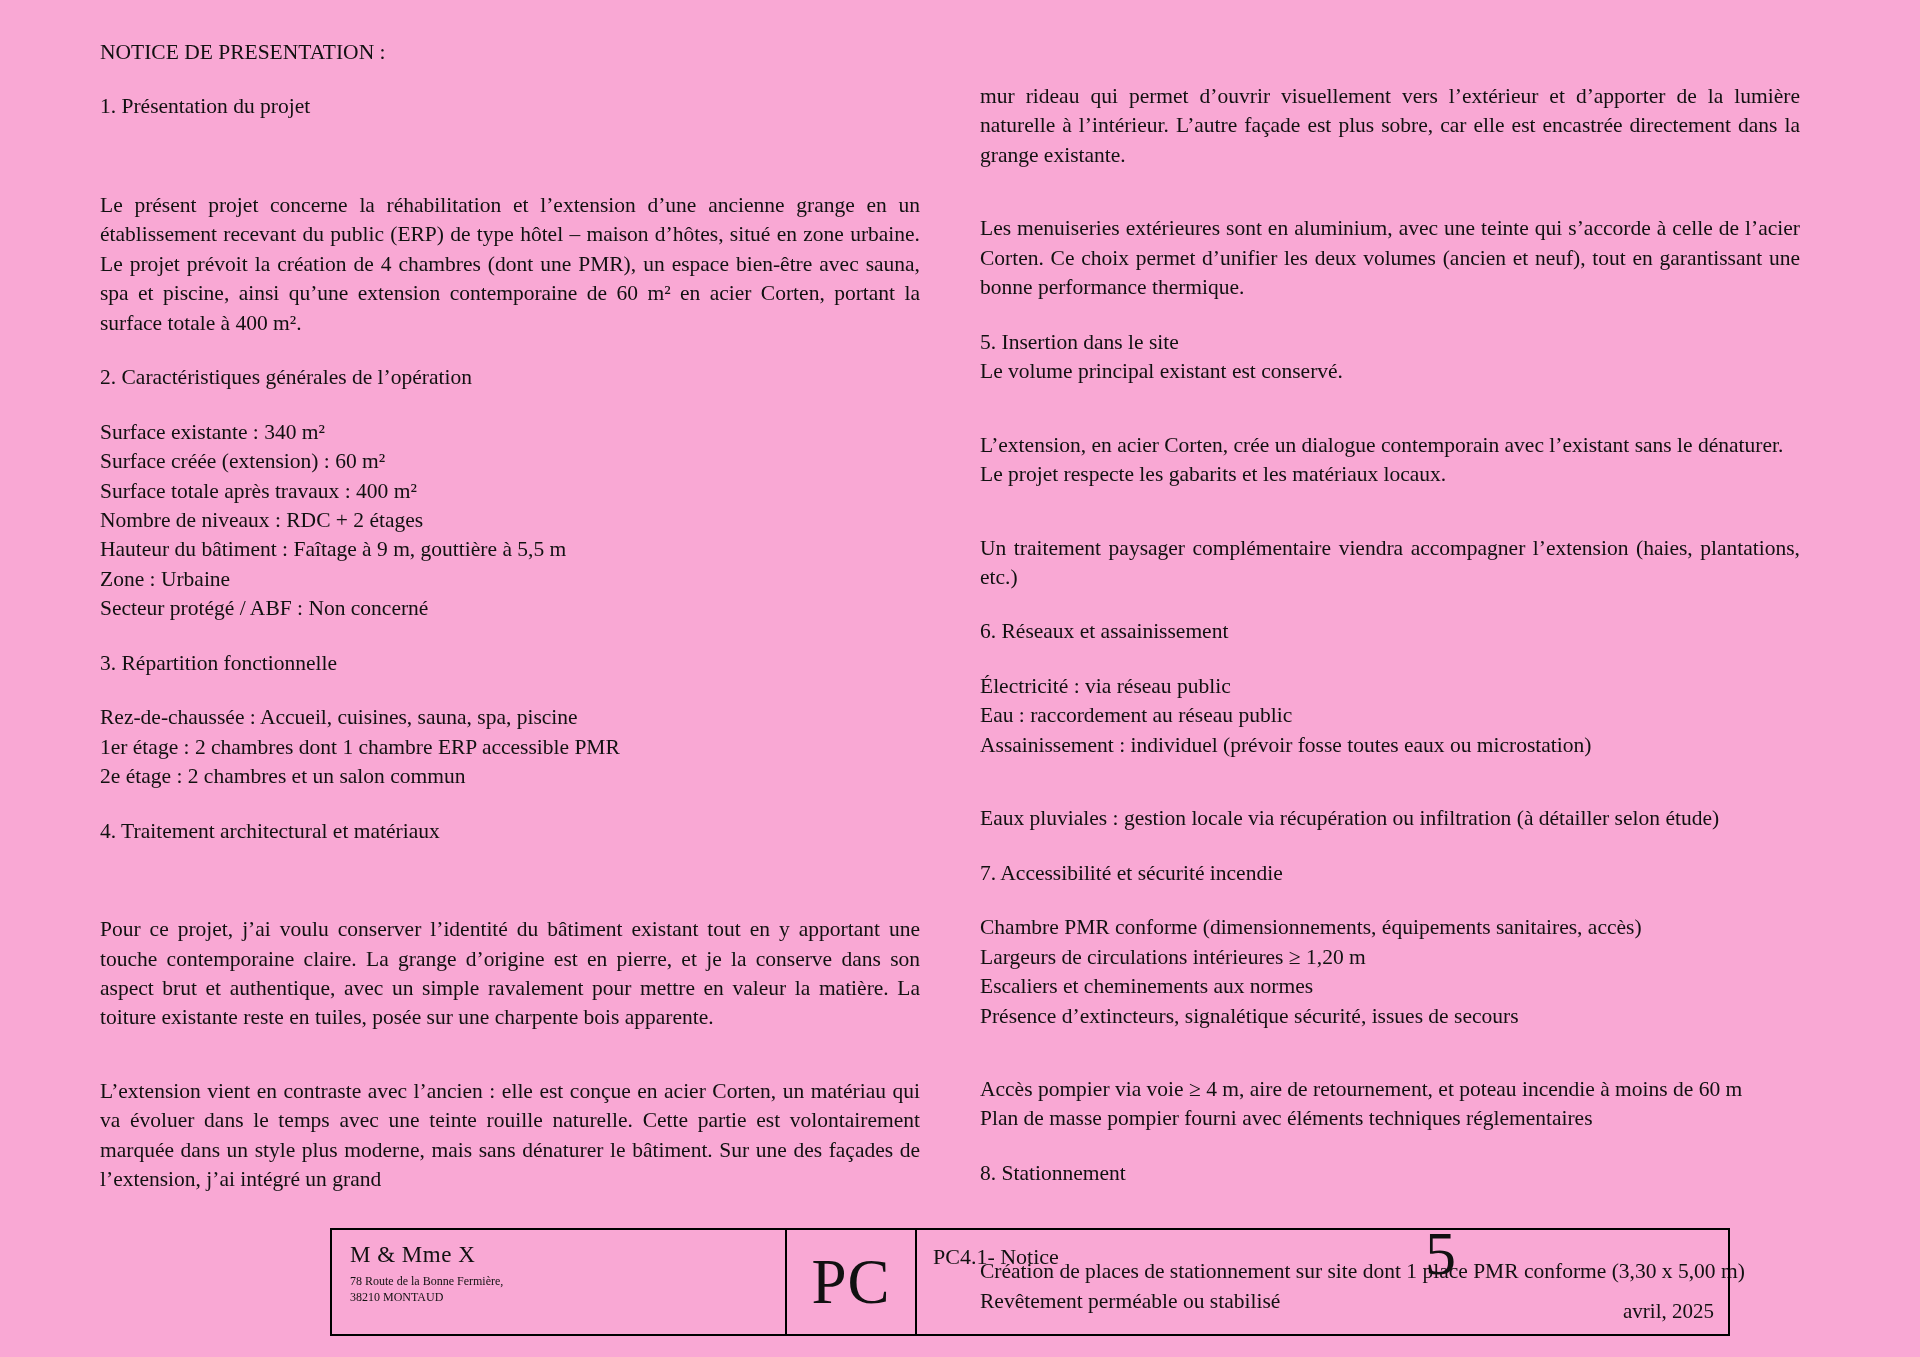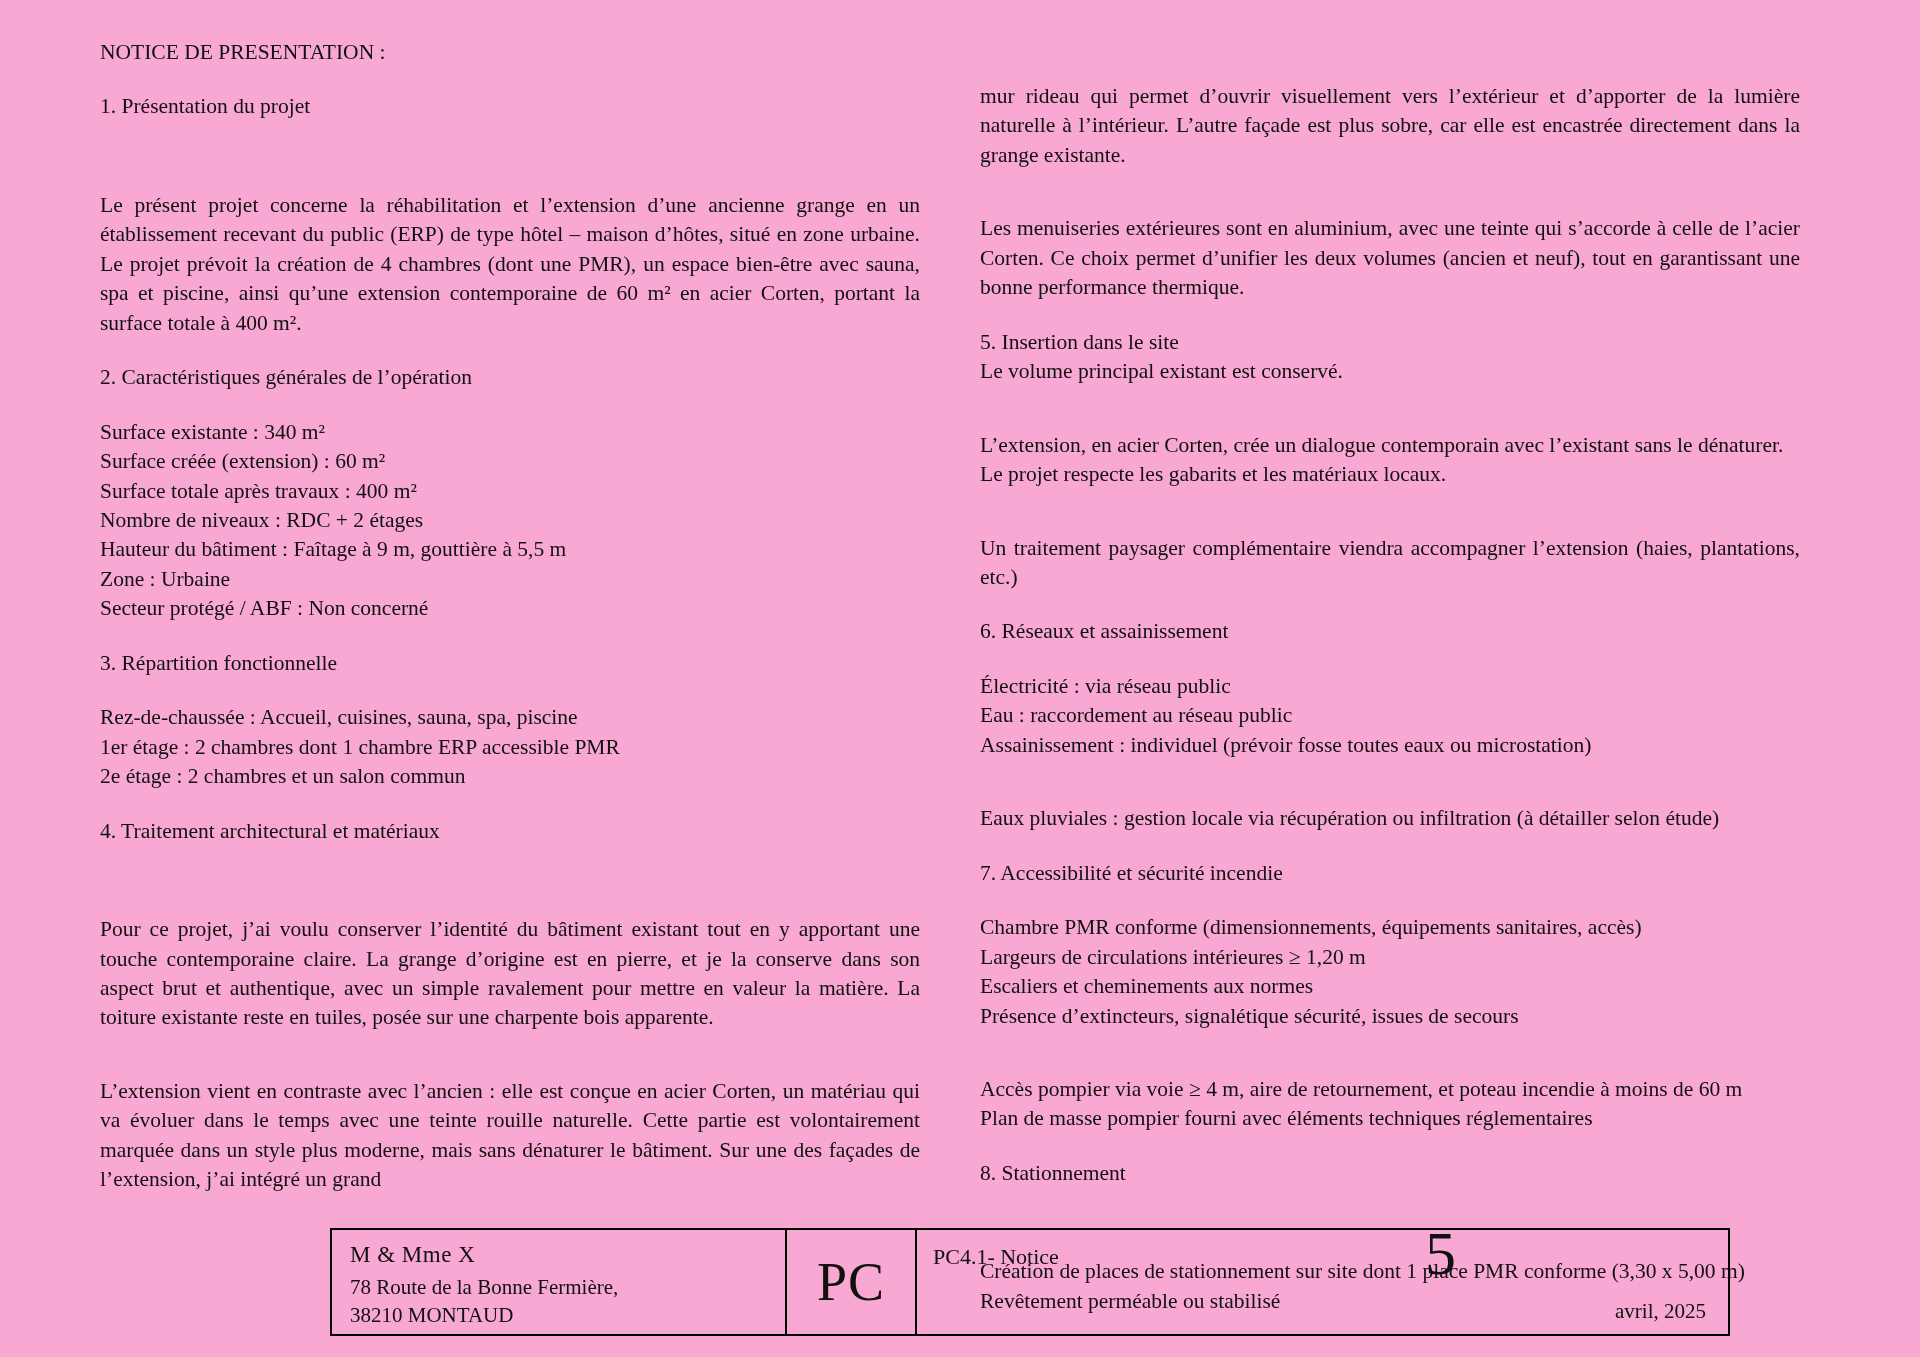--- a/index.html
+++ b/index.html
@@ -73,45 +73,45 @@
     box-sizing: border-box;
     border-right: 2px solid #000;
     padding: 12px 0 0 18px;
   }
   .owner-name {
     font-size: 23px;
     letter-spacing: 0.5px;
     margin-bottom: 6px;
   }
   .owner-line {
-    font-size: 21px;
+    font-size: 12px;
     line-height: 1.33;
   }
   .cart-pc {
     width: 130px;
     box-sizing: border-box;
     border-right: 2px solid #000;
     display: flex;
     align-items: center;
     justify-content: center;
-    font-size: 54px;
+    font-size: 63px;
     letter-spacing: 1px;
   }
   .cart-title {
     flex: 1;
     box-sizing: border-box;
     position: relative;
     padding: 14px 0 0 16px;
   }
   .doc-title {
     font-size: 22px;
   }
   .doc-date {
     position: absolute;
-    right: 22px;
+    right: 14px;
     bottom: 10px;
     font-size: 21px;
   }
   .page-num {
     position: absolute;
     left: 1425px;
     top: 1222px;
     font-size: 62px;
     line-height: 1;
   }

